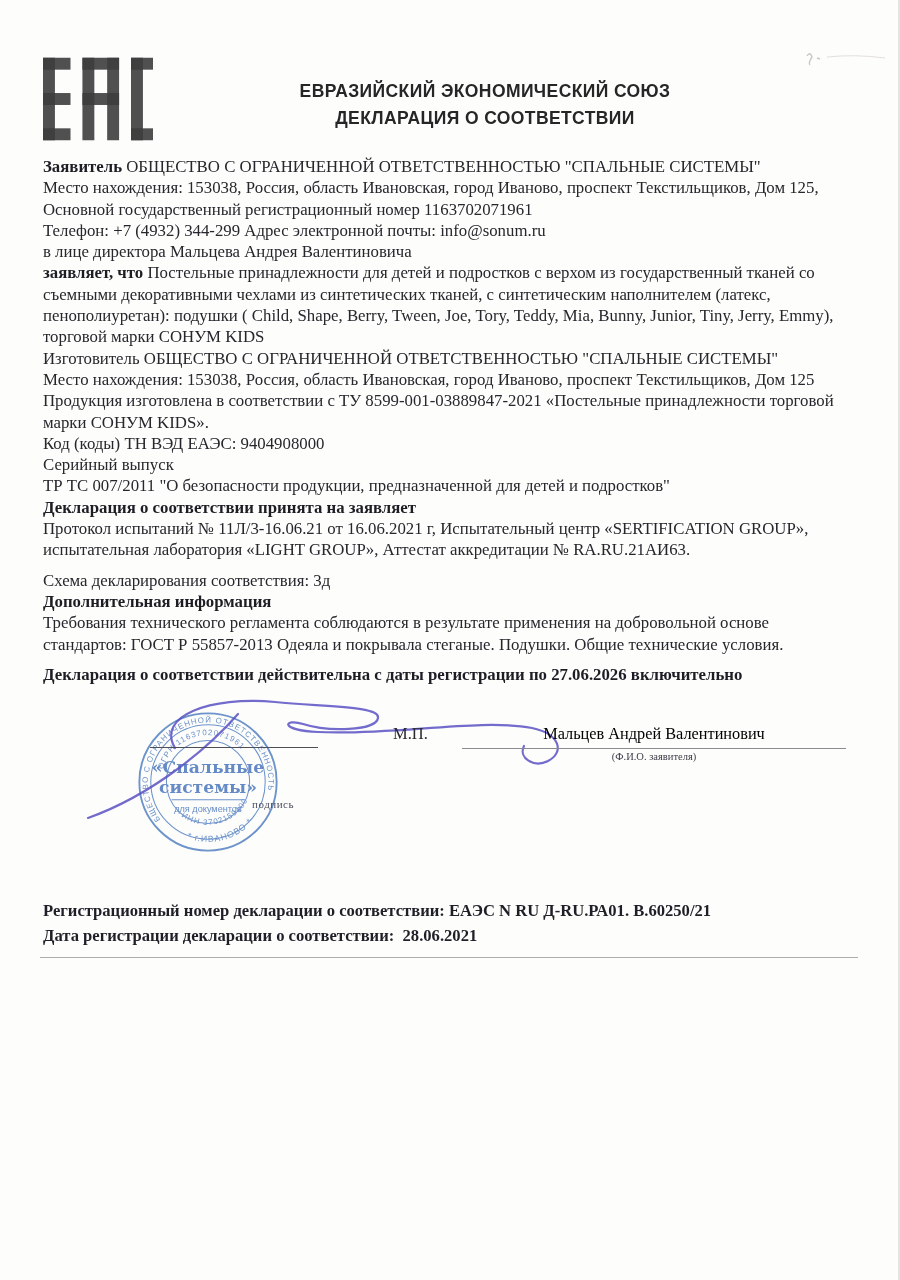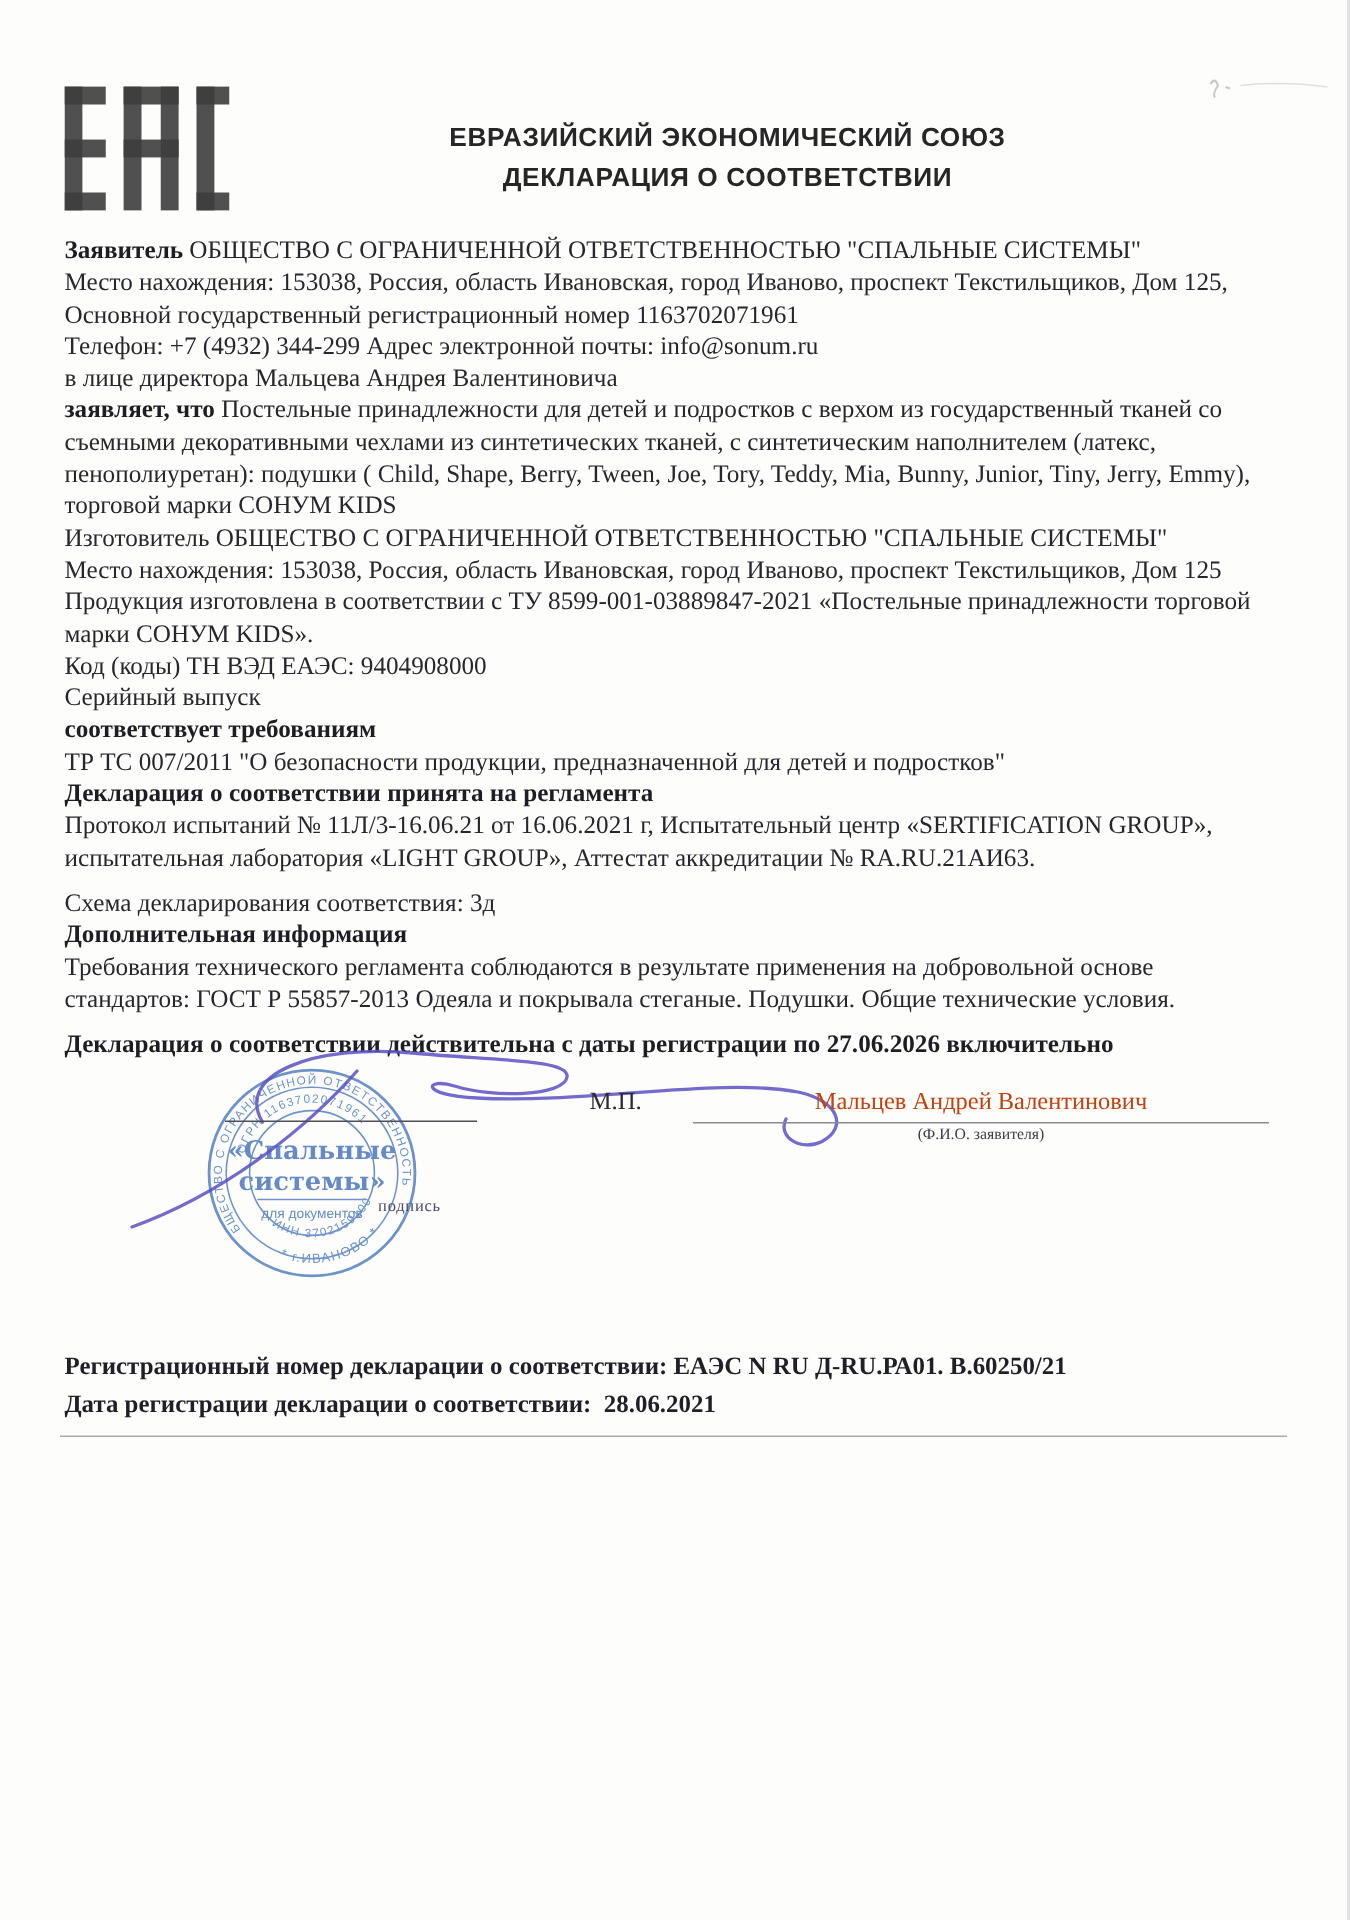--- a/index.html
+++ b/index.html
@@ -26,21 +26,21 @@
   
   .stamp-wrap{position:absolute;left:130px;top:704px;width:156px;height:156px;opacity:.82;}
   .sig-wrap{position:absolute;left:60px;top:688px;width:560px;height:160px;pointer-events:none;}
   .sig-line{position:absolute;left:150px;top:747px;width:168px;height:0;border-top:1.6px solid #4e4e58;}
   .sig-caption{
     position:absolute;left:228px;top:750px;width:90px;text-align:center;
     font-size:11px;color:#4c4c60;letter-spacing:.5px;margin-top:48px;
   }
   .mp-label{position:absolute;left:393px;top:724px;font-size:16.5px;color:#2a2a32;font-family:Liberation Serif, serif;}
   .fio-block{position:absolute;left:462px;top:724px;width:384px;text-align:center;}
-  .fio-name{font-size:16.3px;color:#c2410c;padding-bottom:4px;border-bottom:1.3px solid #8a8a90;}
+  .fio-name{font-size:16.3px;color:#000000;padding-bottom:4px;border-bottom:1.3px solid #8a8a90;}
   .fio-caption{font-size:10.5px;color:#3c3c46;padding-top:2px;}
   
   .footer{
     position:absolute;left:43px;top:899px;width:822px;
     font-size:16.6px;line-height:24.5px;font-weight:bold;color:#1f1f28;
   }
   .divider{position:absolute;left:40px;top:957px;width:818px;height:0;border-top:1.2px solid #ababab;}
   .scan-edge{position:absolute;right:0;top:0;bottom:0;width:2px;background:rgba(140,140,140,.22);}
   .pencil-mark{position:absolute;left:793px;top:48px;width:100px;height:20px;opacity:.5;}
 </style>
@@ -82,23 +82,22 @@
     <div class="ln"><b>заявляет, что</b><span> Постельные принадлежности для детей и подростков с верхом из государственный тканей со</span></div>
     <div class="ln"><b></b><span>съемными декоративными чехлами из синтетических тканей, с синтетическим наполнителем (латекс,</span></div>
     <div class="ln"><b></b><span>пенополиуретан): подушки ( Child, Shape, Berry, Tween, Joe, Tory, Teddy, Mia, Bunny, Junior, Tiny, Jerry, Emmy),</span></div>
     <div class="ln"><b></b><span>торговой марки СОНУМ KIDS</span></div>
     <div class="ln"><b></b><span>Изготовитель ОБЩЕСТВО С ОГРАНИЧЕННОЙ ОТВЕТСТВЕННОСТЬЮ "СПАЛЬНЫЕ СИСТЕМЫ"</span></div>
     <div class="ln"><b></b><span>Место нахождения: 153038, Россия, область Ивановская, город Иваново, проспект Текстильщиков, Дом 125</span></div>
     <div class="ln"><b></b><span>Продукция изготовлена в соответствии с ТУ 8599-001-03889847-2021 «Постельные принадлежности торговой</span></div>
     <div class="ln"><b></b><span>марки СОНУМ KIDS».</span></div>
     <div class="ln"><b></b><span>Код (коды) ТН ВЭД ЕАЭС: 9404908000</span></div>
     <div class="ln"><b></b><span>Серийный выпуск</span></div>
-    <div class="ln"><b>соответствует требованиям</b><span></span></div>
     <div class="ln"><b></b><span>ТР ТС 007/2011 "О безопасности продукции, предназначенной для детей и подростков"</span></div>
-    <div class="ln"><b>Декларация о соответствии принята на регламента</b><span></span></div>
+    <div class="ln"><b>Декларация о соответствии принята на заявляет</b><span></span></div>
     <div class="ln"><b></b><span>Протокол испытаний № 11Л/3-16.06.21 от 16.06.2021 г, Испытательный центр «SERTIFICATION GROUP»,</span></div>
     <div class="ln"><b></b><span>испытательная лаборатория «LIGHT GROUP», Аттестат аккредитации № RA.RU.21АИ63.</span></div>
     <div class="gap"></div>
     <div class="ln"><b></b><span>Схема декларирования соответствия: 3д</span></div>
     <div class="ln"><b>Дополнительная информация</b><span></span></div>
     <div class="ln"><b></b><span>Требования технического регламента соблюдаются в результате применения на добровольной основе</span></div>
     <div class="ln"><b></b><span>стандартов: ГОСТ Р 55857-2013 Одеяла и покрывала стеганые. Подушки. Общие технические условия.</span></div>
     <div class="gap"></div>
     <div class="ln"><b>Декларация о соответствии действительна с даты регистрации по 27.06.2026 включительно</b><span></span></div>
   </div>

